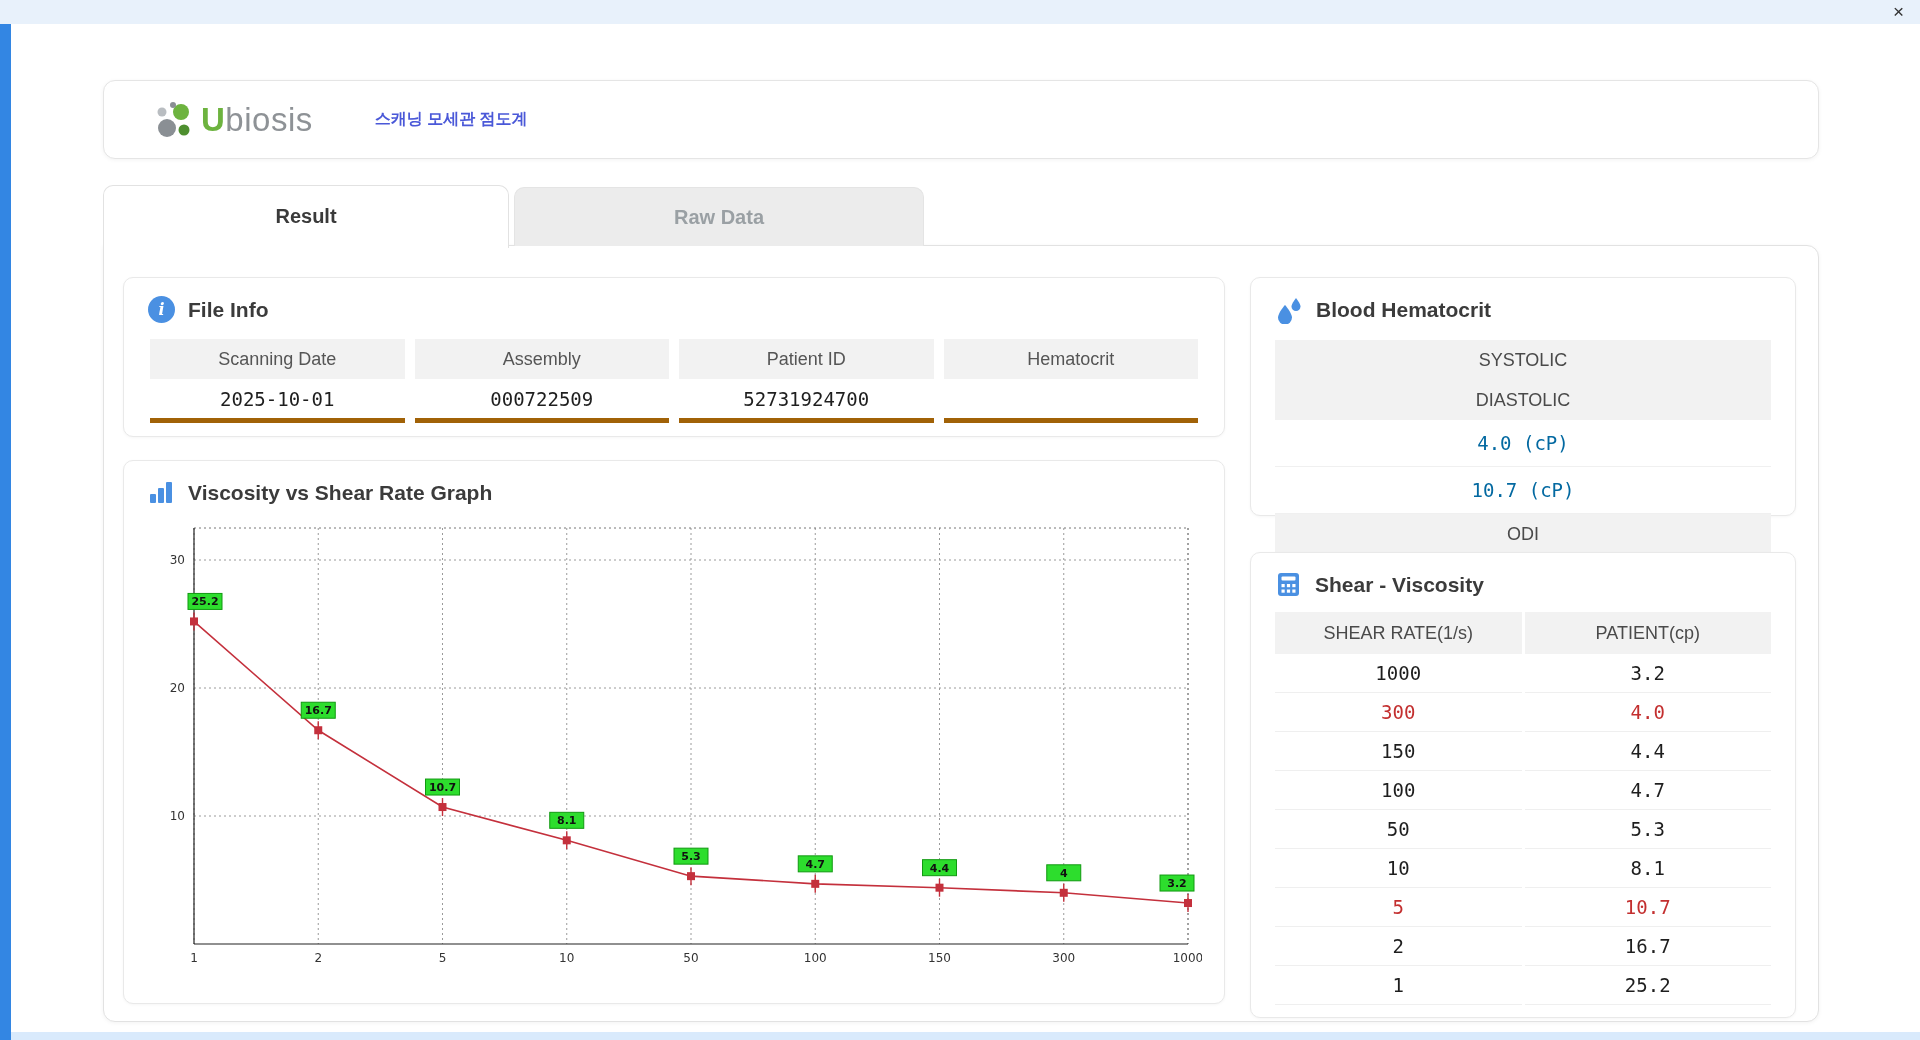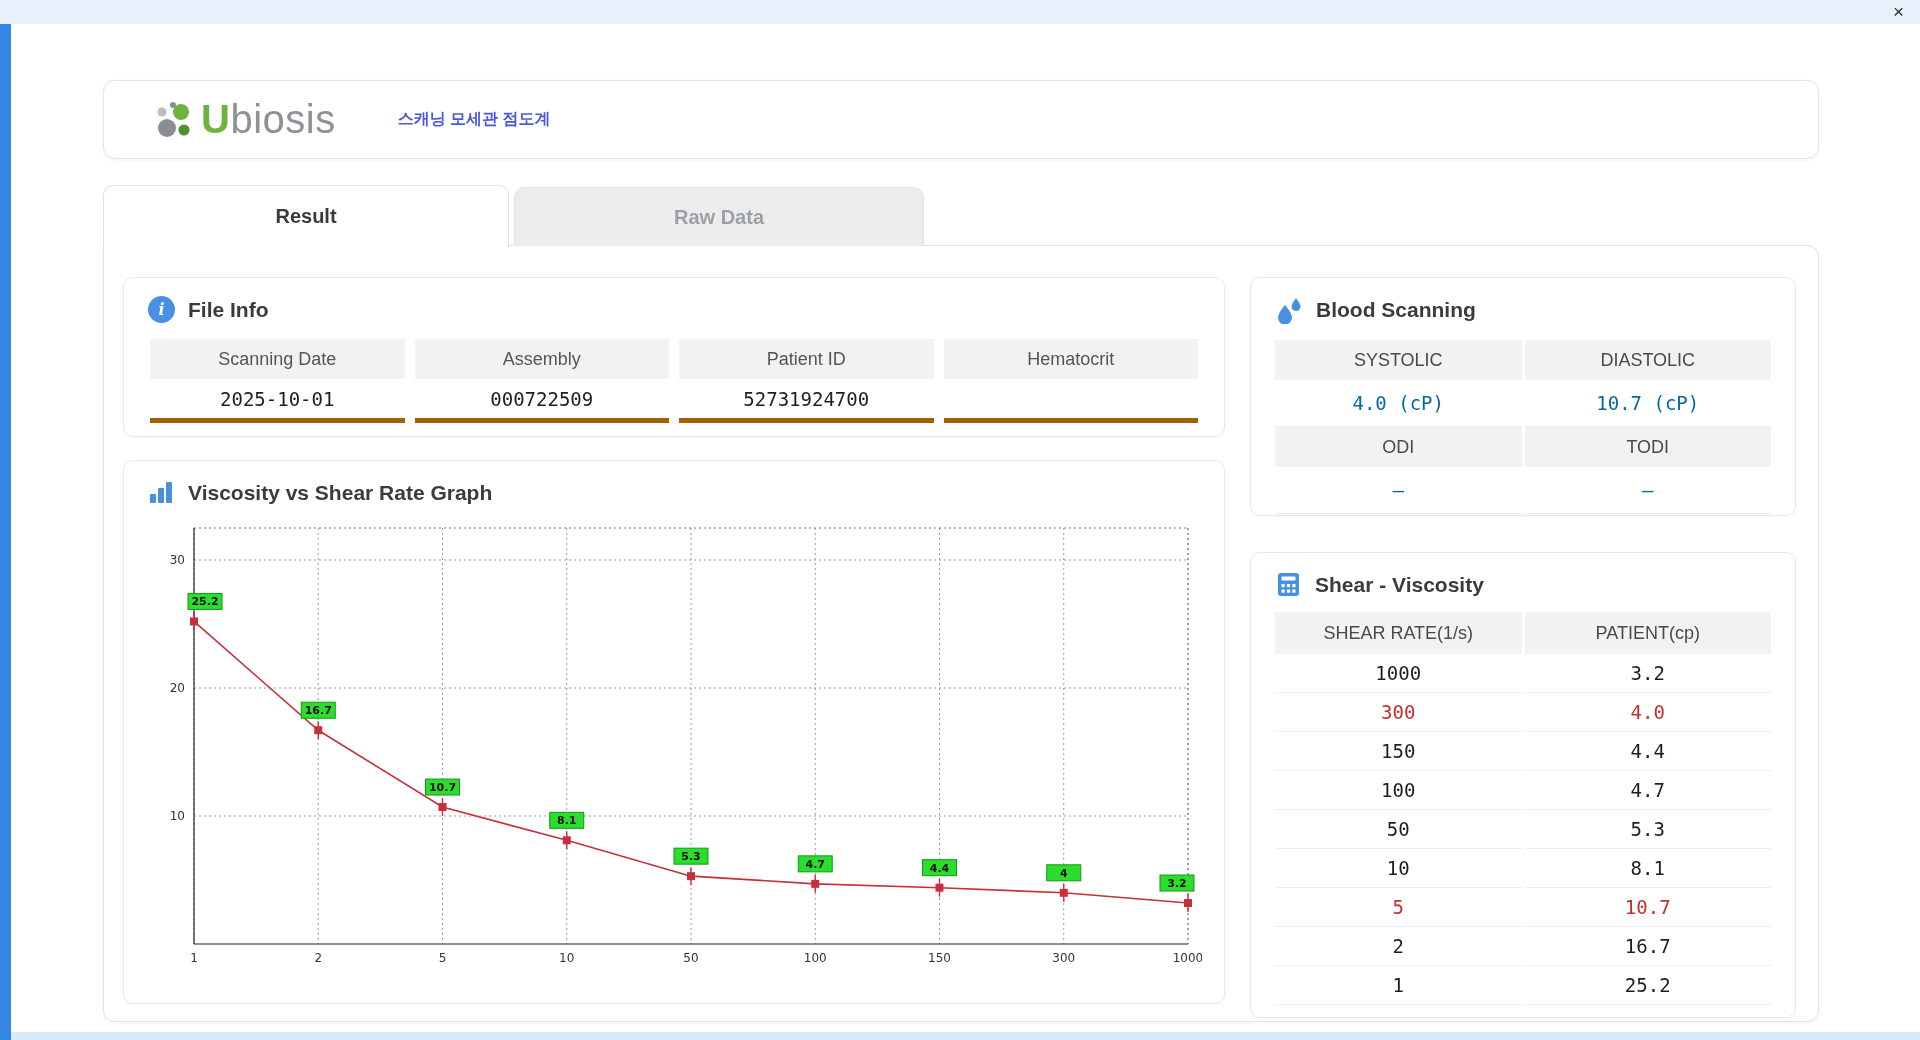--- a/index.html
+++ b/index.html
@@ -9,21 +9,21 @@
   .top-band    { position:absolute; top:0; left:0; width:100%; height:24px; background:#e8f1fb; z-index:5; }
   .close-btn   { position:absolute; top:1px; right:16px; font-size:19px; color:#333; z-index:6; line-height:22px; }
   .left-band   { position:absolute; top:24px; left:0; width:11px; height:1016px; background:#3386e3; z-index:5; }
   .bottom-band { position:absolute; bottom:0; left:11px; width:1909px; height:8px; background:#d9eafc; z-index:5; }
 
   
   .header-card { position:absolute; left:103px; top:80px; width:1716px; height:79px; background:#fff;
                  border:1px solid #e5e5e5; border-radius:12px; box-shadow:0 1px 4px rgba(0,0,0,.05);
                  display:flex; align-items:center; padding-left:50px; }
   .logo { display:flex; align-items:center; gap:7px; }
-  .logo-text { font-size:40px; letter-spacing:.5px; }
+  .logo-text { font-size:33px; letter-spacing:.5px; }
   .logo-u    { color:#6db33f; font-weight:700; }
   .logo-rest { color:#8e9296; font-weight:400; }
   .app-title { margin-left:62px; font-size:16px; font-weight:700; color:#4a58d8; }
 
   
   .tabs { position:absolute; left:103px; top:183px; height:63px; display:flex; align-items:flex-end; gap:5px; z-index:3; }
   .tab  { display:flex; align-items:center; justify-content:center; font-size:20px; font-weight:700;
           border-radius:10px 10px 0 0; }
   .tab-result { width:406px; height:63px; background:#fff; border:1px solid #e2e2e2; border-bottom:none;
                 color:#3a3a3a; margin-bottom:-2px; padding-bottom:2px;justify-content:center; }
@@ -47,21 +47,21 @@
                font-family:"DejaVu Serif", serif; flex:0 0 27px; }
 
   
   .fields { display:grid; grid-template-columns:repeat(4,1fr); gap:10px; margin:16px 26px 0; }
   .field-label { background:#f2f2f2; height:40px; display:flex; align-items:center; justify-content:center;
                  font-size:18px; color:#555; }
   .field-value { height:44px; display:flex; align-items:center; justify-content:center; font-size:19px; color:#1e1e1e;
                  font-family:"DejaVu Sans Mono", monospace; border-bottom:5px solid #a16207; }
 
   
-  .bv-table { display:grid; grid-template-columns:1fr 1fr; column-gap:3px; margin:16px 24px 0; }
+  .bv-table { display:grid; grid-template-columns:1fr; column-gap:3px; margin:16px 24px 0; }
   .bv-h { background:#f2f2f2; height:40px; display:flex; align-items:center; justify-content:center;
           font-size:18px; color:#4a4a4a; }
   .bv-v { height:47px; display:flex; align-items:center; justify-content:center; font-size:19px; color:#0369a1;
           font-family:"DejaVu Sans Mono", monospace; border-bottom:1px solid #f0f0f0; }
 
   
   .shear-table { margin:14px 24px 0; }
   .sh-row { display:grid; grid-template-columns:1fr 1fr; column-gap:3px; }
   .sh-h { background:#f2f2f2; height:42px; display:flex; align-items:center; justify-content:center;
           font-size:18px; color:#4a4a4a; }
@@ -208,21 +208,21 @@
         <text x="1035" y="371.03999999999996" text-anchor="middle" font-size="11" font-weight="bold" fill="#111">3.2</text>
       </svg>
   </div>
 
   <div class="card bv-card">
     <div class="card-title">
       <svg width="28" height="28" viewBox="0 0 28 28">
         <path d="M10 9 C10 9 3 17 3 21.5 A7 7 0 0 0 17 21.5 C17 17 10 9 10 9 Z" fill="#4a90e2"></path>
         <path d="M21 2 C21 2 16.5 7.5 16.5 10.5 A4.5 4.5 0 0 0 25.5 10.5 C25.5 7.5 21 2 21 2 Z" fill="#4a90e2"></path>
       </svg>
-      <span>Blood Scanning</span>
+      <span>Blood Hematocrit</span>
     </div>
     <div class="bv-table">
       <div class="bv-h">SYSTOLIC</div>
       <div class="bv-h">DIASTOLIC</div>
       <div class="bv-v">4.0 (cP)</div>
       <div class="bv-v">10.7 (cP)</div>
       <div class="bv-h">ODI</div>
       <div class="bv-h">TODI</div>
       <div class="bv-v">–</div>
       <div class="bv-v">–</div>

